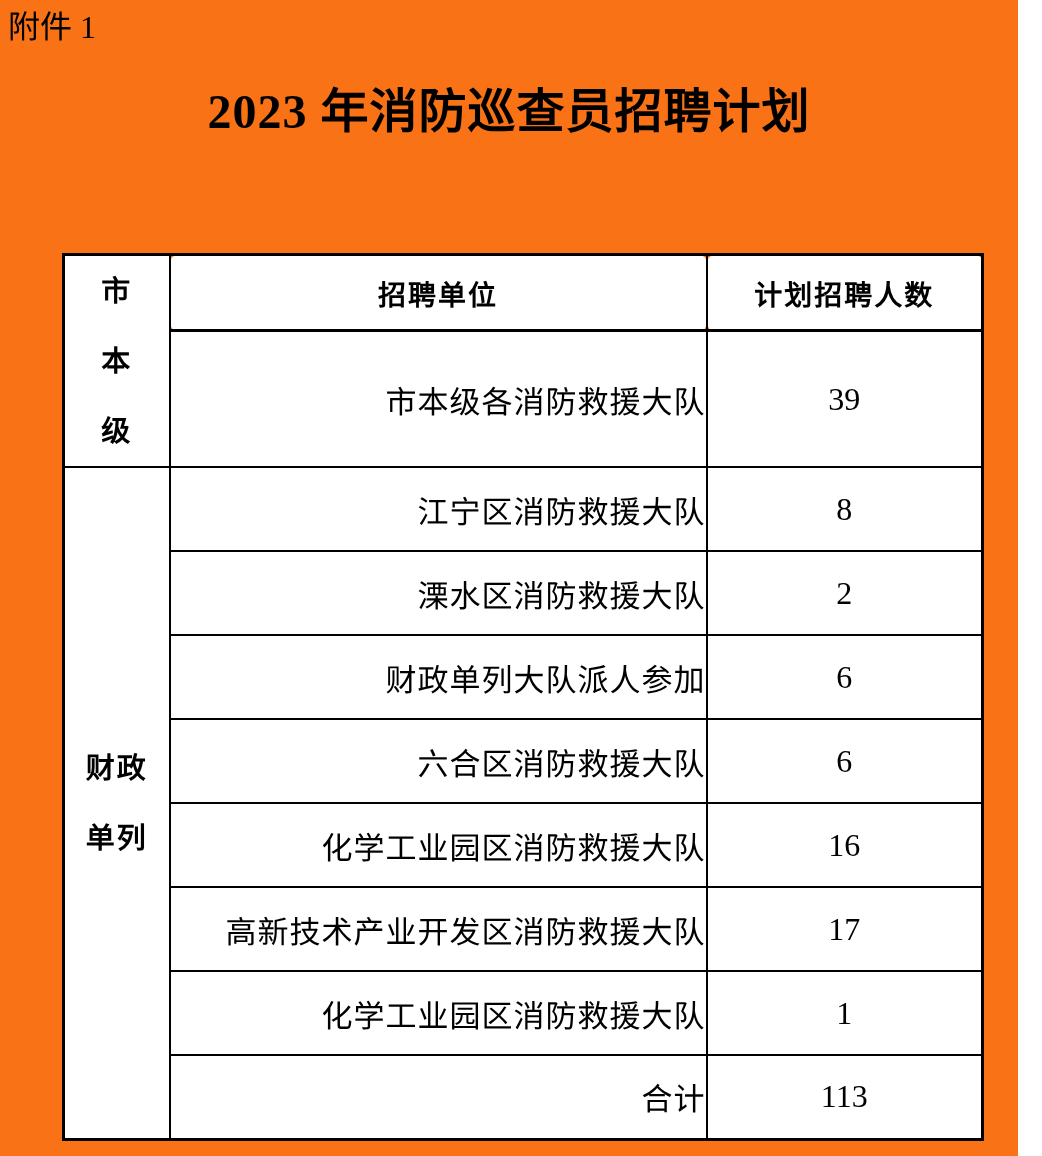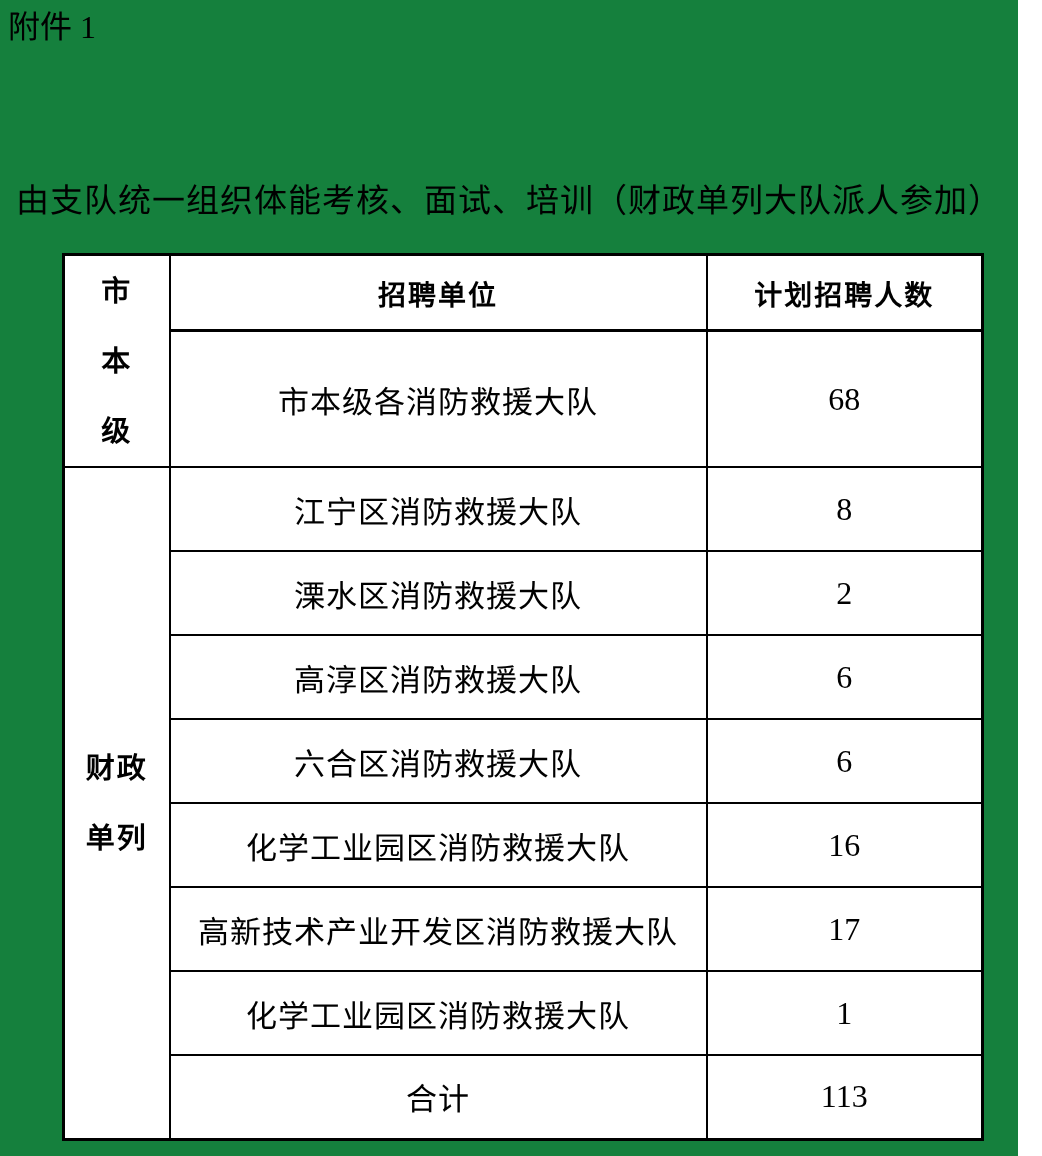--- a/index.html
+++ b/index.html
@@ -5,21 +5,21 @@
   * { margin: 0; padding: 0; box-sizing: border-box; }
   html, body {
     background: #ffffff;
     color: #000000;
     font-family: "Liberation Serif", "DejaVu Serif", serif;
   }
   .page {
     position: relative;
     width: 1018px;
     height: 1156px;
-    background: #15803d;
+    background: #f97316;
     overflow: hidden;
   }
   .attachment-label {
     position: absolute;
     left: 8px;
     top: 8px;
     font-size: 32px;
     line-height: 38px;
     font-weight: normal;
   }
@@ -66,47 +66,49 @@
     background: #ffffff;
   }
   tr.row-header { height: 76px; }
   tr.row-first  { height: 136px; }
   tr.row-std    { height: 84px; }
   tr.row-header th { border-bottom: 3px solid #000000; }
   .plan-table th {
     font-size: 28px;
     font-weight: bold;
     letter-spacing: 2px;
+    border-radius: 8px;
   }
   td.group-cell {
     font-size: 29px;
     font-weight: bold;
   }
   td.group-cell .group-line {
     display: block;
     line-height: 70px;
     letter-spacing: 2px;
   }
   td.unit-cell {
     font-size: 31px;
     letter-spacing: 1px;
+    text-align: right;
   }
   td.count-cell {
     font-size: 32px;
   }
 </style>
 </head>
 <body>
 
 <div class="page">
 
   <div class="attachment-label">附件 1</div>
 
+  <h1 class="doc-title">2023 年消防巡查员招聘计划</h1>
 
-  <div class="doc-subtitle">由支队统一组织体能考核、面试、培训（财政单列大队派人参加）</div>
 
   <table class="plan-table">
     <colgroup>
       <col class="col-group">
       <col class="col-unit">
       <col class="col-count">
     </colgroup>
     <tbody>
 
       <tr class="row-header">
@@ -114,37 +116,37 @@
           <span class="group-line">市</span>
           <span class="group-line">本</span>
           <span class="group-line">级</span>
         </td>
         <th>招聘单位</th>
         <th>计划招聘人数</th>
       </tr>
 
       <tr class="row-first">
         <td class="unit-cell">市本级各消防救援大队</td>
-        <td class="count-cell">68</td>
+        <td class="count-cell">39</td>
       </tr>
 
       <tr class="row-std">
         <td class="group-cell" rowspan="8">
           <span class="group-line">财政</span>
           <span class="group-line">单列</span>
         </td>
         <td class="unit-cell">江宁区消防救援大队</td>
         <td class="count-cell">8</td>
       </tr>
       <tr class="row-std">
         <td class="unit-cell">溧水区消防救援大队</td>
         <td class="count-cell">2</td>
       </tr>
       <tr class="row-std">
-        <td class="unit-cell">高淳区消防救援大队</td>
+        <td class="unit-cell">财政单列大队派人参加</td>
         <td class="count-cell">6</td>
       </tr>
       <tr class="row-std">
         <td class="unit-cell">六合区消防救援大队</td>
         <td class="count-cell">6</td>
       </tr>
       <tr class="row-std">
         <td class="unit-cell">化学工业园区消防救援大队</td>
         <td class="count-cell">16</td>
       </tr>

